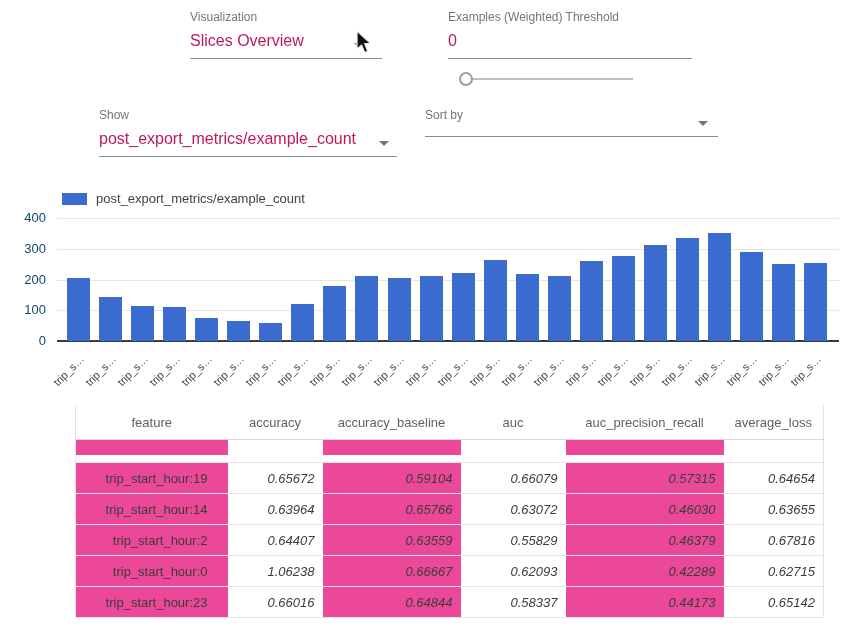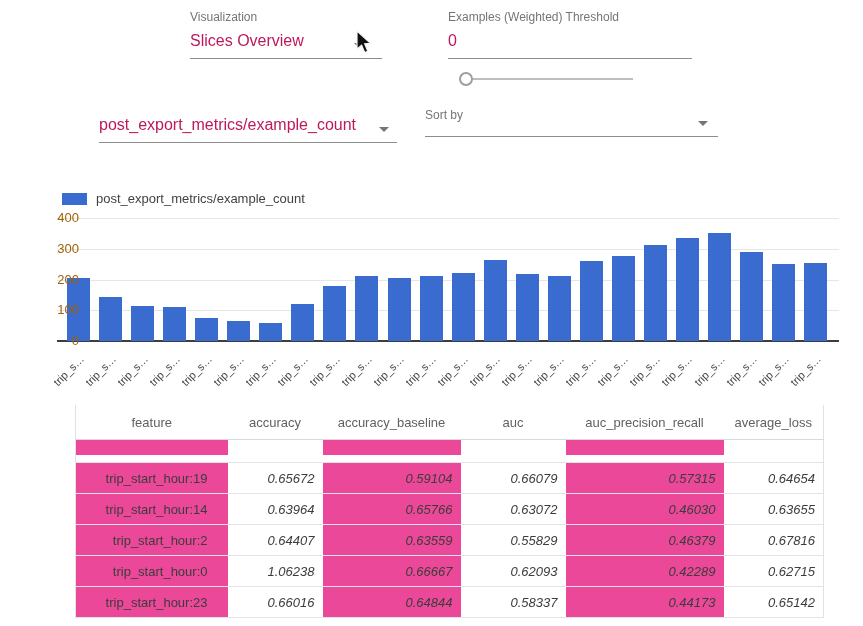--- a/index.html
+++ b/index.html
@@ -32,21 +32,21 @@
   #cursor{position:absolute;left:354px;top:30px;width:22px;height:26px;z-index:20;pointer-events:none;}
   
   #chart{position:absolute;left:0;top:185px;width:863px;height:216px;}
   #legend{position:absolute;left:62px;top:6px;display:flex;align-items:center;}
   .legend-swatch{width:25px;height:12px;margin-right:9px;}
   .legend-label{font-size:13px;color:#424242;}
   #plot{position:absolute;left:57px;top:33px;width:782px;height:123px;}
   .gridline{position:absolute;left:0;right:0;height:1px;background:#e6e6e6;}
   .axisline{position:absolute;left:0;right:0;bottom:-1px;height:2px;background:#3c3c3c;}
   .bar{position:absolute;bottom:0;width:23px;}
-  .ytick{position:absolute;left:0;width:46px;text-align:right;font-size:13px;color:#a16207;line-height:16px;margin-left:33px;}
+  .ytick{position:absolute;left:0;width:46px;text-align:right;font-size:13px;color:#0c4a6e;line-height:16px;}
   .xlab{position:absolute;width:62px;font-size:11px;color:#444;text-align:right;white-space:nowrap;
     transform:rotate(-45deg);transform-origin:100% 50%;}
   
   #metrics-table{position:absolute;left:75px;top:405px;width:748px;border-collapse:collapse;
     table-layout:fixed;font-size:13px;color:#3c3c3c;
     border-left:1px solid #e2e2e2;border-right:1px solid #e2e2e2;}
   #metrics-table th{height:32px;font-weight:400;font-size:13px;color:#616161;text-align:center;
     border-bottom:1px solid #d9d9d9;overflow:hidden;white-space:nowrap;}
   #metrics-table tr.filter td{height:13px;}
   #metrics-table tr.spacer td{height:5px;}
@@ -72,20 +72,21 @@
     <div class="ctl-value">0</div>
   </div>
 </div>
 
 <div id="threshold-slider">
   <div class="slider-track"></div>
   <div class="slider-handle"></div>
 </div>
 
 <div class="ctl" id="ctl-show">
+  <div class="ctl-label">Show</div>
   <div class="ctl-row">
     <div class="ctl-value">post_export_metrics/example_count</div>
     <span class="dd-arrow"></span>
   </div>
 </div>
 
 <div class="ctl" id="ctl-sort">
   <div class="ctl-label">Sort by</div>
   <div class="ctl-row">
     <span class="dd-arrow"></span>

